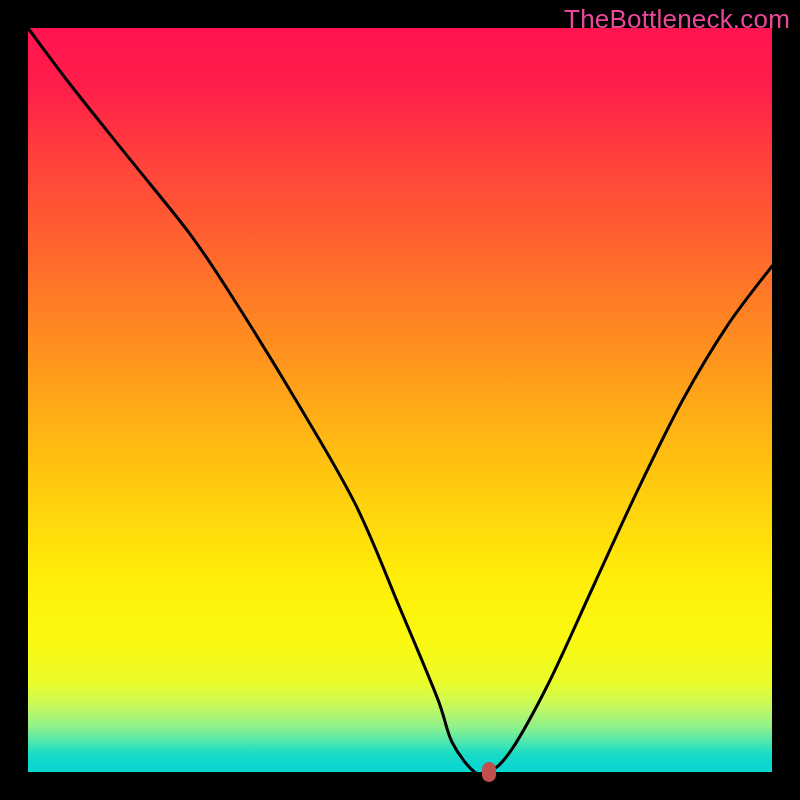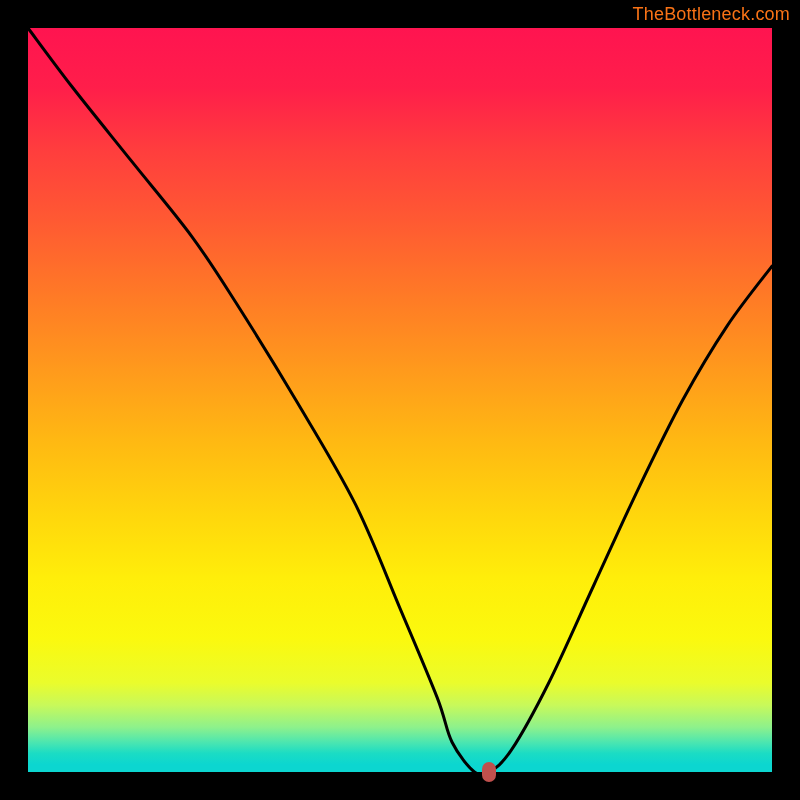--- a/index.html
+++ b/index.html
@@ -44,22 +44,22 @@
       #4ce6b0 96%,
       #1bdcc4 97.5%,
       #0cd6d0 99%,
       #0cd6d0 100%
     );
   }
   .watermark {
     position: absolute;
     top: 4px;
     right: 10px;
-    color: #f97316;
-    font-size: 18px;
+    color: #ec4899;
+    font-size: 26px;
     font-weight: 500;
     letter-spacing: 0.2px;
     user-select: none;
   }
   svg.curve {
     position: absolute;
     left: 0;
     top: 0;
     width: 744px;
     height: 744px;

